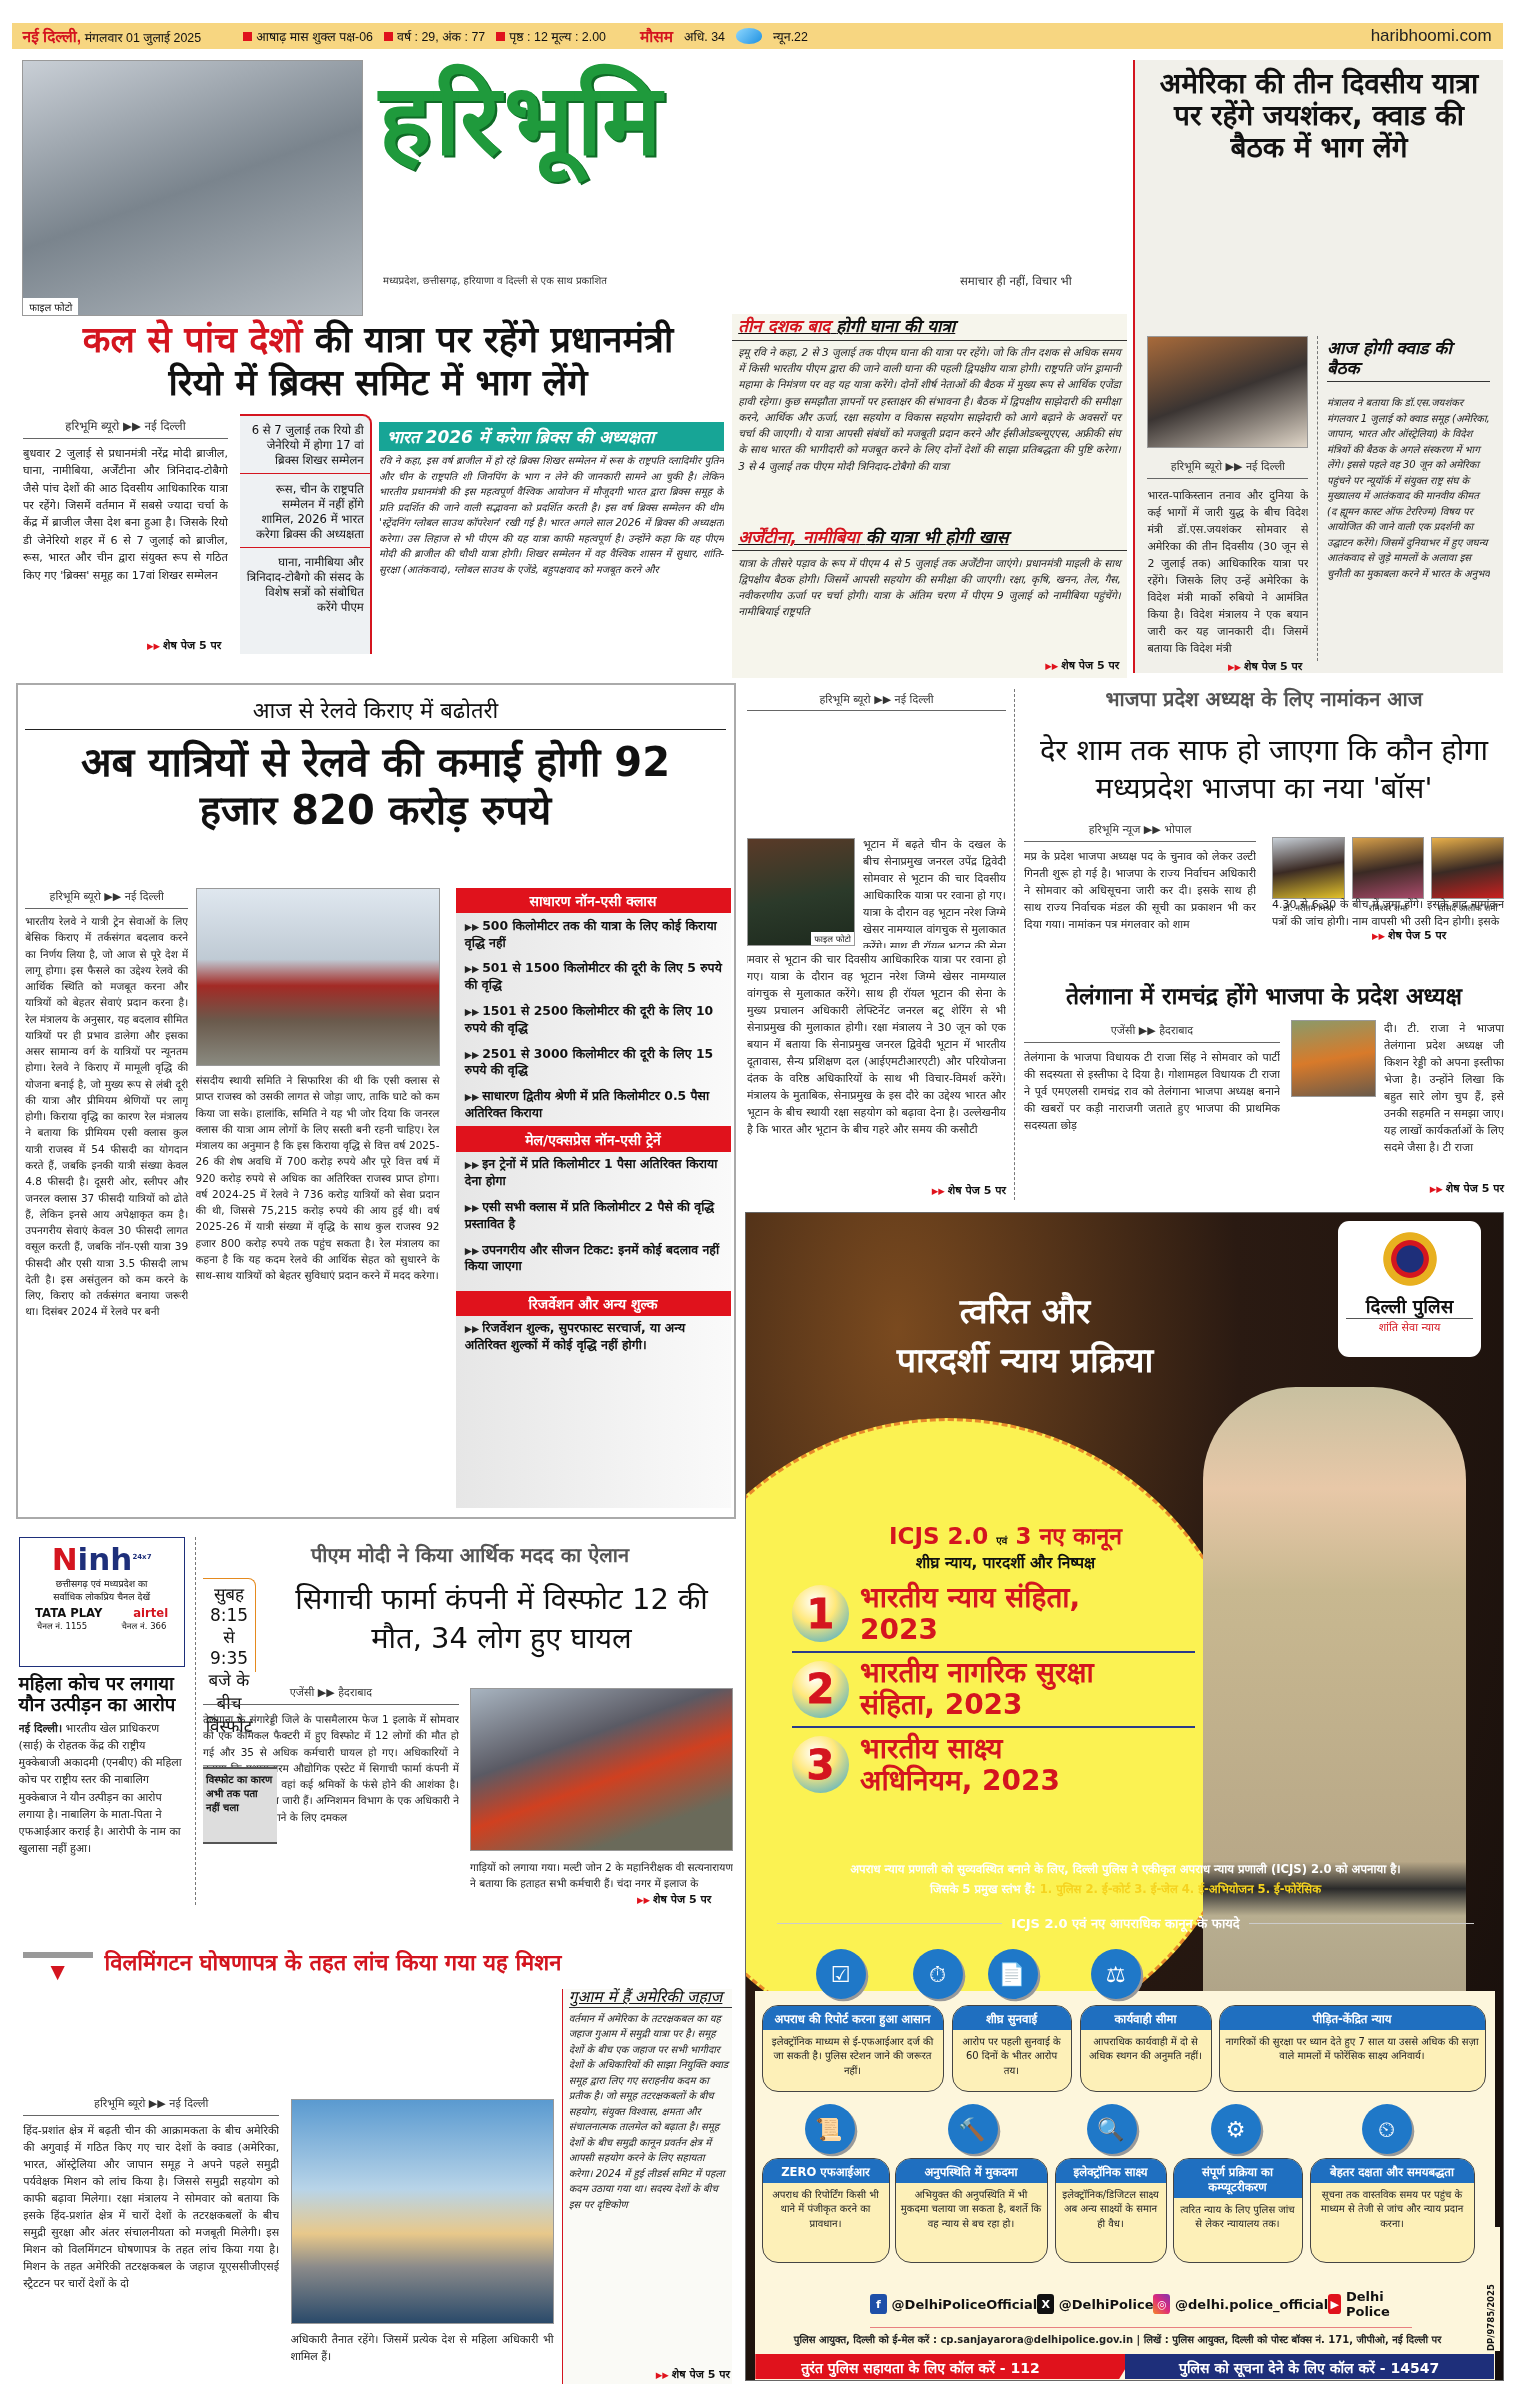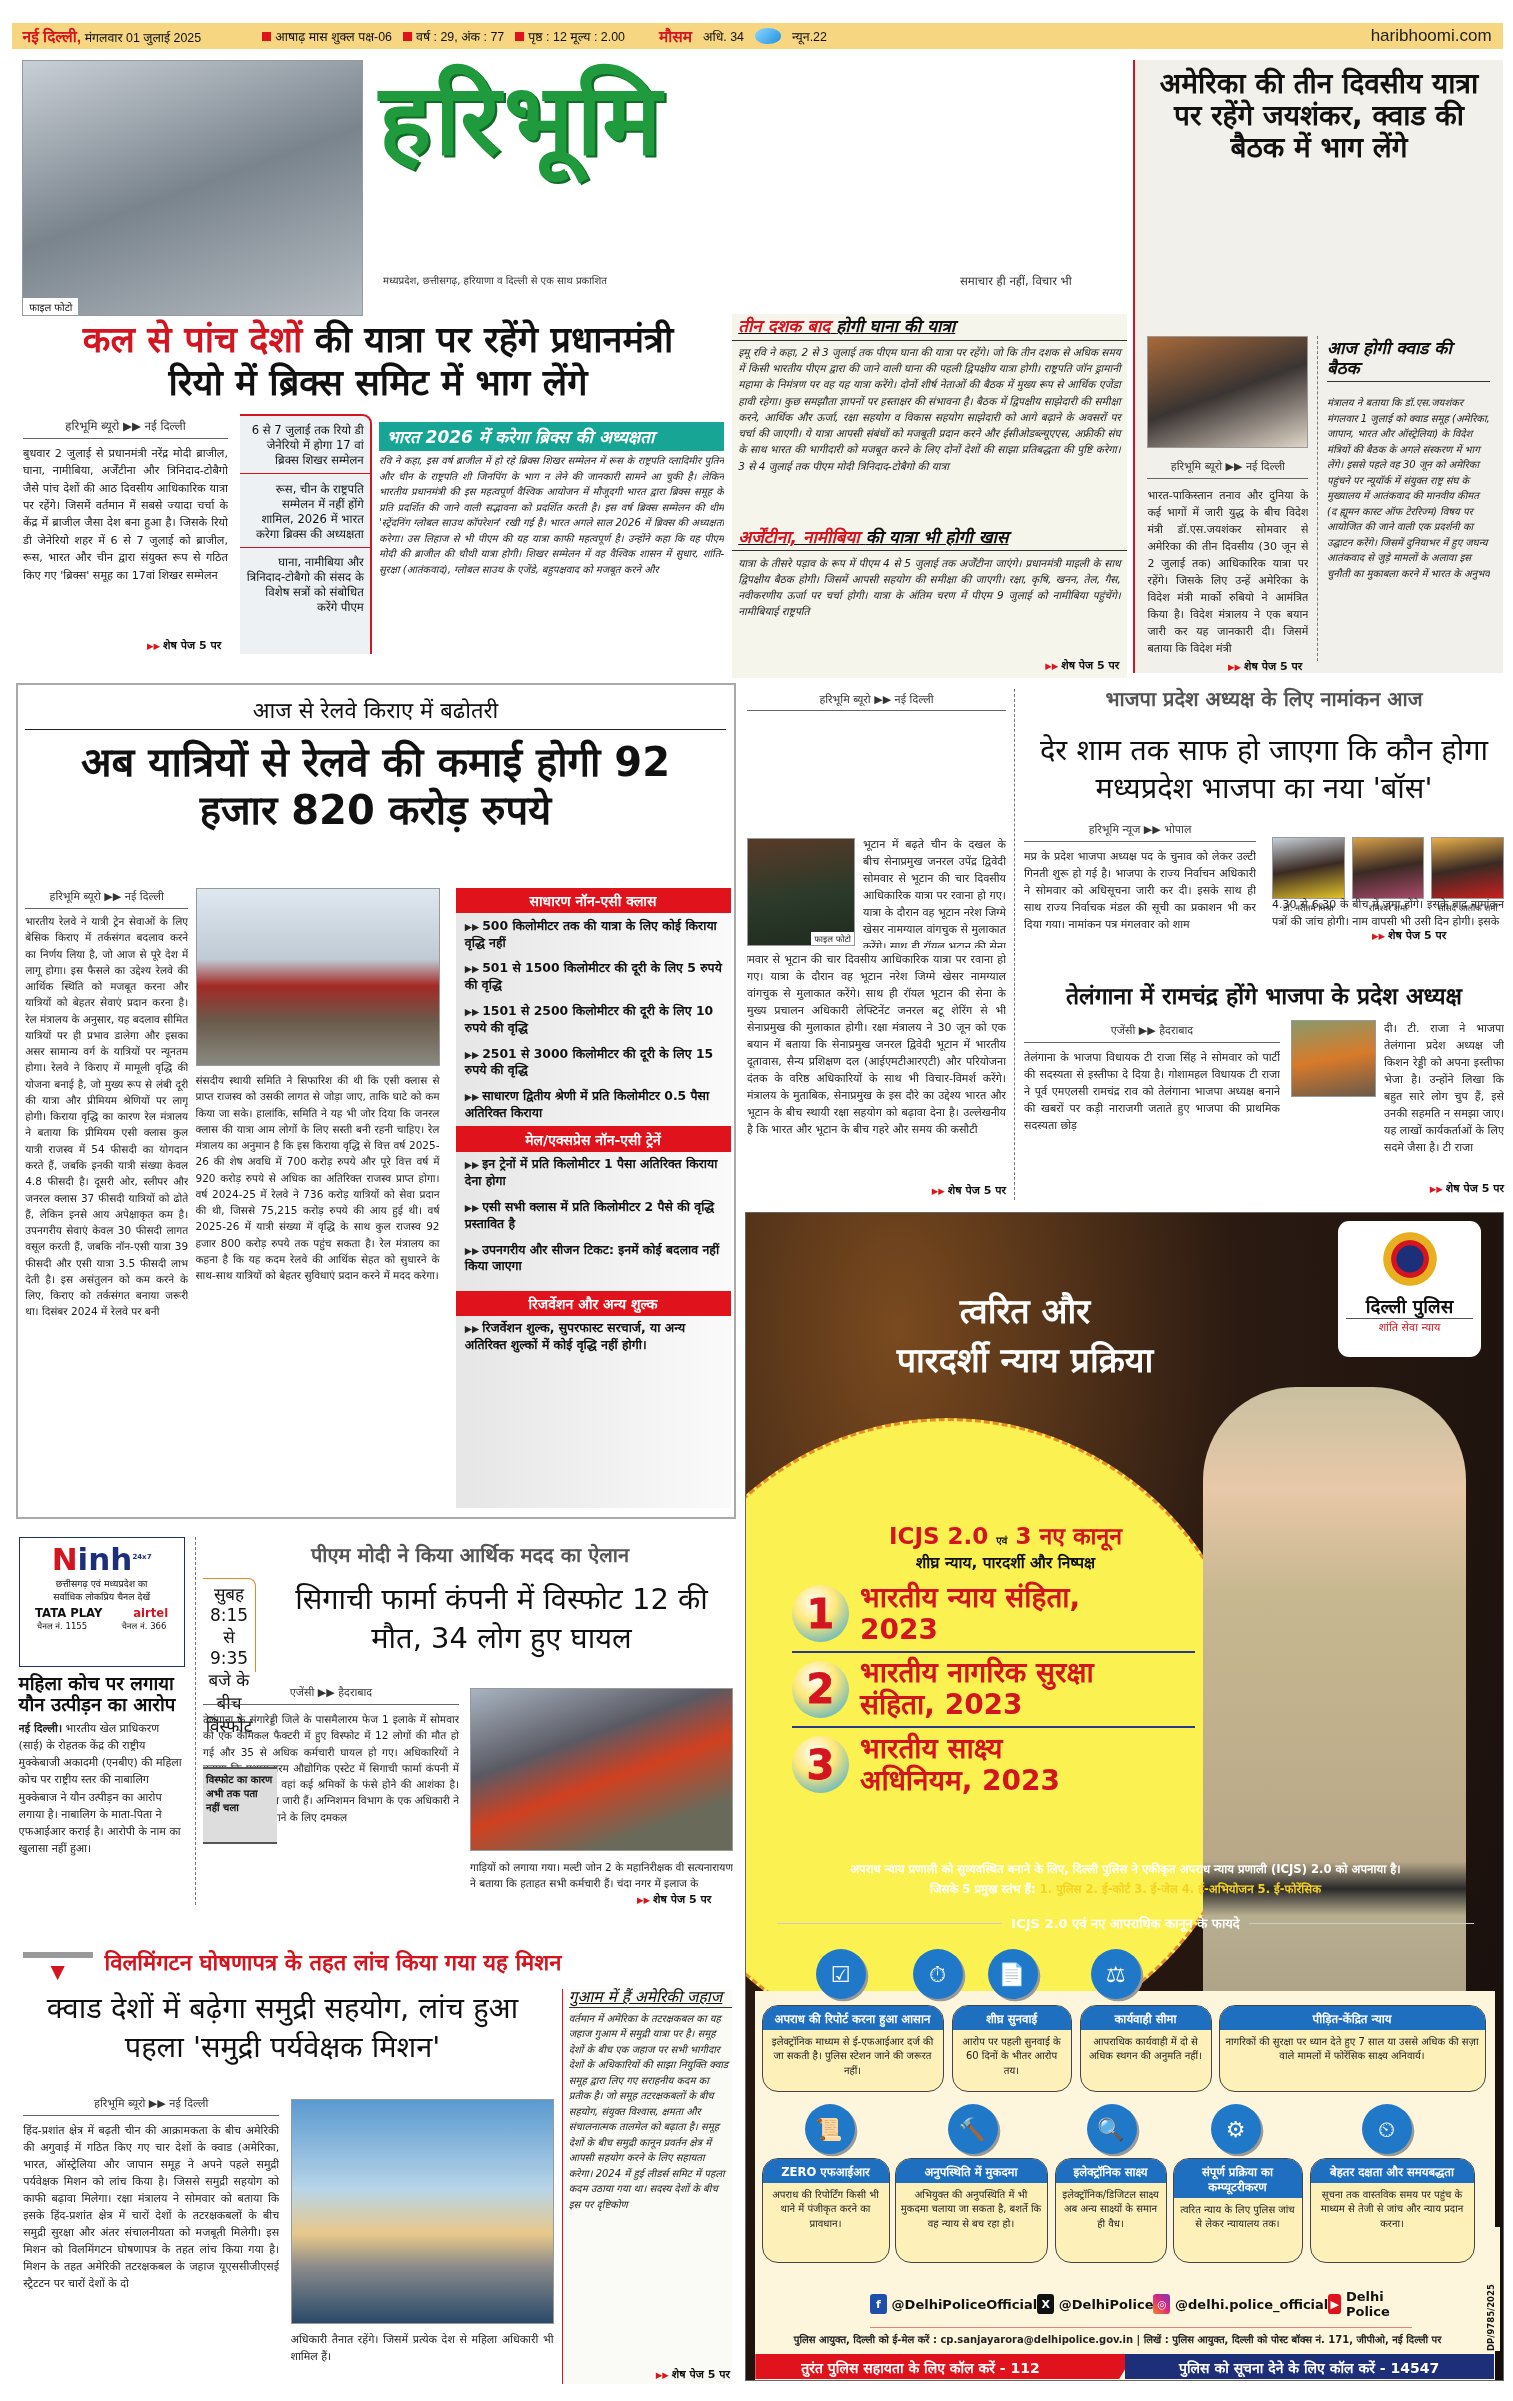--- a/index.html
+++ b/index.html
@@ -39,21 +39,21 @@
 .soc-ic{width:17px;height:20px;border-radius:3.1px;color:#fff;font-size:11px;display:flex;align-items:center;justify-content:center}
 .cont{font-weight:bold;color:#111;font-size:11px}
 .cont::before{content:"▶▶ ";color:#e0121c;font-size:8.5px}
 .inh{border:1.5px solid #1e2f7a;text-align:center}
 </style>
 </head>
 <body>
 
 <div class="abs topbar">
   <span><span class="city">नई दिल्ली,</span> <span>मंगलवार 01 जुलाई 2025</span></span>
-  <span style="margin-left:50px"><span class="sq"></span><span>आषाढ़ मास शुक्ल पक्ष-06</span></span>
+  <span style="margin-left:31px"><span class="sq"></span><span>आषाढ़ मास शुक्ल पक्ष-06</span></span>
   <span><span class="sq"></span><span>वर्ष : 29, अंक : 77</span></span>
   <span><span class="sq"></span><span>पृष्ठ : 12  मूल्य : 2.00</span></span>
   <span style="margin-left:23px" class="city">मौसम</span>
   <span>अधि. 34</span>
   <span class="weather-blob"></span>
   <span>न्यून.22</span>
   <span class="site">haribhoomi.com</span>
 </div>
 
 <div class="abs photo" style="left:22px;top:60px;width:341px;height:256px">
@@ -206,21 +206,20 @@
   <div class="abs" style="left:0;top:226px;width:74px;height:77px;background:#ddd;border-top:2.3px solid #555;border-bottom:2.3px solid #555;font-size:10px;padding:3.1px;font-weight:bold">विस्फोट का कारण अभी तक पता नहीं चला</div>
   <div class="abs photo" style="left:267px;top:147px;width:263px;height:163px;background:linear-gradient(160deg,#a8b4c0,#5a5a64 35%,#d04020 55%,#6a6a5a 80%)"></div>
   <div class="abs body-text" style="left:267px;top:318px;width:263px;height:46px;font-size:10.5px">गाड़ियों को लगाया गया। मल्टी जोन 2 के महानिरीक्षक वी सत्यनारायण ने बताया कि हताहत सभी कर्मचारी हैं। चंदा नगर में इलाज के</div>
   <div class="abs cont" style="left:434px;top:350px;background:#fff">शेष पेज 5 पर</div>
 </div>
 
 <div class="abs" style="left:15.5px;top:1944px;width:720px;height:445px">
   <div class="abs" style="left:7.7px;top:7.7px;width:70px;height:6.2px;background:#999"></div>
   <div class="abs red" style="left:35px;top:17px;font-size:18.6px;font-weight:bold">▼</div>
   <div class="abs red" style="left:89px;top:1.5px;font-size:22px;font-weight:bold">विलमिंगटन घोषणापत्र के तहत लांच किया गया यह मिशन</div>
-  <div class="abs headline-big" style="left:0;top:45px;width:534px;font-size:29px;font-weight:normal;line-height:1.35;text-align:center">क्वाड देशों में बढ़ेगा समुद्री सहयोग, लांच हुआ पहला 'समुद्री पर्यवेक्षक मिशन'</div>
   <div class="abs byline" style="left:7.7px;top:151px;width:256px;font-size:11px">हरिभूमि ब्यूरो ▶▶ नई दिल्ली</div>
   <div class="abs body-text" style="left:7.7px;top:178px;width:256px;height:263px;font-size:11px">हिंद-प्रशांत क्षेत्र में बढ़ती चीन की आक्रामकता के बीच अमेरिकी की अगुवाई में गठित किए गए चार देशों के क्वाड (अमेरिका, भारत, ऑस्ट्रेलिया और जापान समूह ने अपने पहले समुद्री पर्यवेक्षक मिशन को लांच किया है। जिससे समुद्री सहयोग को काफी बढ़ावा मिलेगा। रक्षा मंत्रालय ने सोमवार को बताया कि इसके हिंद-प्रशांत क्षेत्र में चारों देशों के तटरक्षकबलों के बीच समुद्री सुरक्षा और अंतर संचालनीयता को मजबूती मिलेगी। इस मिशन को विलमिंगटन घोषणापत्र के तहत लांच किया गया है। मिशन के तहत अमेरिकी तटरक्षकबल के जहाज यूएससीजीएसई स्ट्रैटटन पर चारों देशों के दो</div>
   <div class="abs photo" style="left:275px;top:155px;width:263px;height:225px;background:linear-gradient(180deg,#5a9ad0 0%,#b8d4e8 40%,#e8c88a 60%,#8a8a8a 75%,#2a4a6a 100%)"></div>
   <div class="abs body-text" style="left:275px;top:387px;width:263px;height:46px;font-size:11px">अधिकारी तैनात रहेंगे। जिसमें प्रत्येक देश से महिला अधिकारी भी शामिल हैं।</div>
   <div class="abs" style="left:546px;top:45px;width:170px;height:395px;border-left:1.5px solid #d4151f;padding-left:6.2px;background:#fafaf6">
     <div class="headline-big italic" style="font-size:15.5px;font-weight:normal;border-bottom:1.5px solid #333;text-decoration:underline">गुआम में हैं अमेरिकी जहाज</div>
     <div class="body-text italic" style="font-size:10px;text-align:left;height:341px;margin-top:3.1px">वर्तमान में अमेरिका के तटरक्षकबल का यह जहाज गुआम में समुद्री यात्रा पर है। समूह देशों के बीच एक जहाज पर सभी भागीदार देशों के अधिकारियों की साझा नियुक्ति क्वाड समूह द्वारा लिए गए सराहनीय कदम का प्रतीक है। जो समूह तटरक्षकबलों के बीच सहयोग, संयुक्त विश्वास, क्षमता और संचालनात्मक तालमेल को बढ़ाता है। समूह देशों के बीच समुद्री कानून प्रवर्तन क्षेत्र में आपसी सहयोग करने के लिए सहायता करेगा। 2024 में हुई लीडर्स समिट में पहला कदम उठाया गया था। सदस्य देशों के बीच इस पर दृष्टिकोण</div>
     <div class="abs cont" style="right:1.5px;bottom:3.1px;background:#fafaf6">शेष पेज 5 पर</div>
   </div>
 </div>

